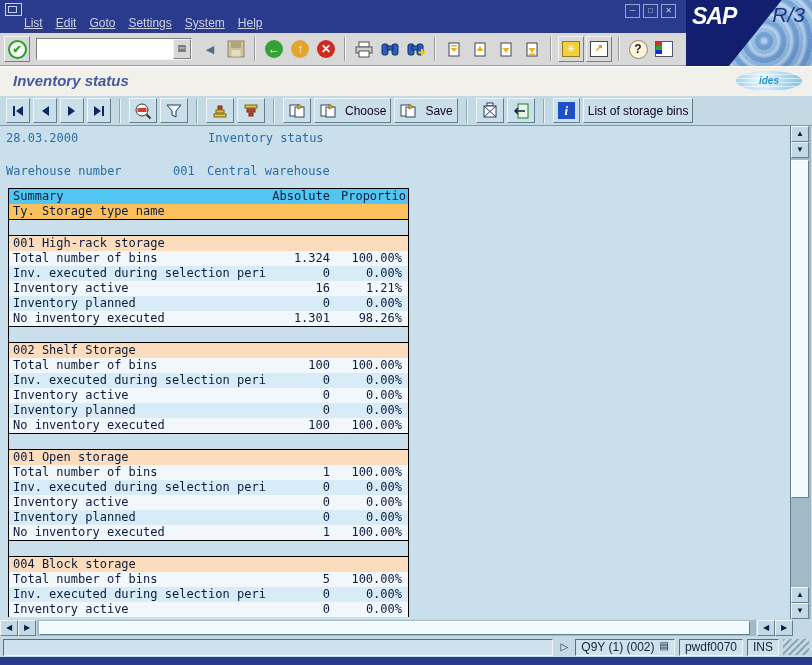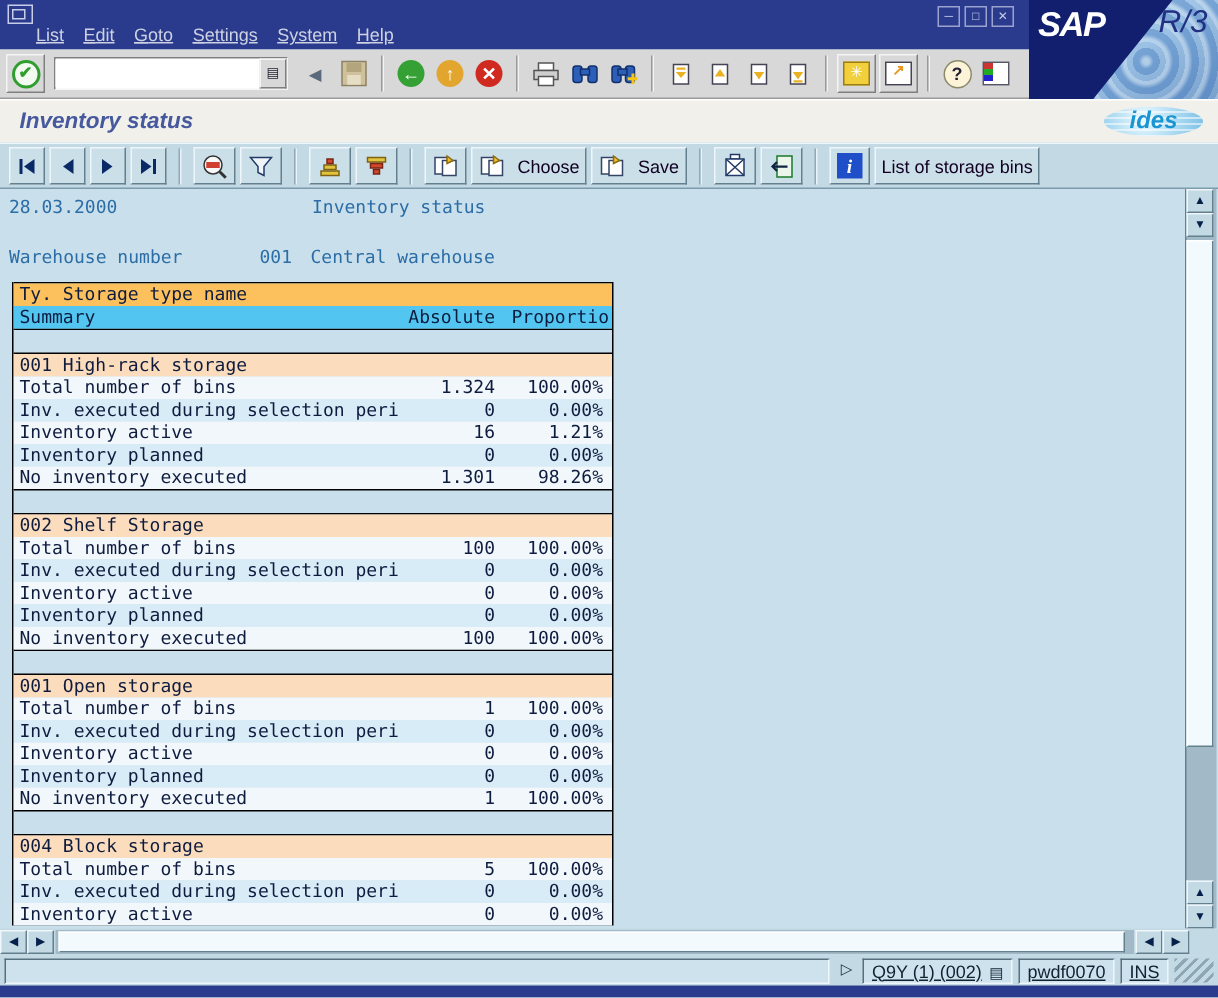--- a/index.html
+++ b/index.html
@@ -49,21 +49,21 @@
   .layout-ico i:nth-child(2){grid-row:2;background:#2a2;}
   .layout-ico i:nth-child(3){grid-row:3;background:#22c;}
   .sess-ico{width:16px;height:14px;background:#f2cf3c;border:1px solid #9a7d14;color:#fff;font-size:10px;line-height:13px;text-align:center;}
   .short-ico{width:16px;height:14px;background:#fff;border:1px solid #445;color:#e8961e;font-weight:bold;font-size:10px;line-height:12px;text-align:center;}
   
   .titlerow{position:absolute;left:0;top:66px;width:812px;height:29px;background:#f1f0ea;border-top:1px solid #ffffff;box-sizing:border-box;}
   .screen-title{position:absolute;left:13px;top:5px;font-size:15px;font-weight:bold;font-style:italic;color:#46589e;}
   .ides{position:absolute;right:10px;top:4px;width:66px;height:20px;border-radius:50%;
     background:repeating-linear-gradient(0deg,rgba(255,255,255,.55) 0 1px,transparent 1px 4px),
       radial-gradient(circle at 40% 40%,#eefaff 0%,#a9d9f1 55%,#7cc0e6 100%);
-    color:#1b95d2;font-weight:bold;font-style:italic;font-size:16px;text-align:center;line-height:19px;}
+    color:#1b95d2;font-weight:bold;font-style:italic;font-size:10px;text-align:center;line-height:19px;}
   
   .appbar{position:absolute;left:0;top:95px;width:812px;height:31px;background:#c3d9e4;
     border-top:1px solid #ecf5fa;border-bottom:1px solid #7d9cab;box-sizing:border-box;
     display:flex;align-items:center;padding-left:6px;gap:3px;}
   .app-btn{height:23px;display:inline-flex;align-items:center;justify-content:center;gap:8px;padding:0 4px;
     background:#cbdfe9;border:1px solid;border-color:#eef6fb #64808e #64808e #eef6fb;font-size:12px;color:#102;}
   .app-sep{width:0;height:24px;border-left:1px solid #8fa9b6;border-right:1px solid #e9f3f9;margin:0 5px;}
   
   .content{position:absolute;left:0;top:126px;width:789px;height:493px;background:#c9dfeb;overflow:hidden;
     font-family:"DejaVu Sans Mono",monospace;font-size:12px;color:#2b6da6;}
@@ -90,21 +90,21 @@
     border:1px solid;border-color:#ffffff #64808e #64808e #ffffff;box-sizing:border-box;}
   .hscroll{position:absolute;left:0;top:619px;width:793px;height:18px;background:#c3d9e4;display:flex;align-items:center;}
   .htrack{flex:1;height:16px;background:#a2bac8;position:relative;margin:0 1px;}
   .hthumb{position:absolute;left:2px;top:1px;height:14px;width:calc(100% - 8px);background:#f2fafd;
     border:1px solid;border-color:#ffffff #64808e #64808e #ffffff;box-sizing:border-box;}
   .corner{position:absolute;left:793px;top:619px;width:19px;height:18px;background:#c3d9e4;}
   
   .statusbar{position:absolute;left:0;top:637px;width:812px;height:20px;background:#c3d9e4;
     display:flex;align-items:center;padding:0 3px;box-sizing:border-box;gap:4px;font-size:12px;color:#123;}
   .sunken{height:17px;background:#cde2ec;border:1px solid;border-color:#57707d #eef6fa #eef6fa #57707d;
-    box-sizing:border-box;display:flex;align-items:flex-end;padding:0 5px;text-decoration:underline;}
+    box-sizing:border-box;display:flex;align-items:flex-start;padding:0 5px;}
   .msgfield{flex:1;}
   .expand-btn{width:14px;height:16px;background:#c3d9e4;border:none;color:#234;font-size:10px;line-height:15px;text-align:center;padding:0;}
   .grip{width:26px;height:16px;background:repeating-linear-gradient(315deg,transparent 0 3px,#8fa6b4 3px 5px);}
   .bottomstrip{position:absolute;left:0;top:657px;width:812px;height:8px;background:#2a3a8c;}
   svg{display:block;}
 </style>
 </head>
 <body>
 
 <div class="titlebar">
@@ -336,27 +336,27 @@
 
 <div class="content">
   <span class="cline" style="left:6px;top:5px;">28.03.2000</span>
   <span class="cline" style="left:208px;top:5px;">Inventory status</span>
   <span class="cline" style="left:6px;top:38px;">Warehouse number</span>
   <span class="cline" style="left:173px;top:38px;">001</span>
   <span class="cline" style="left:207px;top:38px;">Central warehouse</span>
 
   <div class="rtable">
     <div class="tgroup">
-      <div class="trow trow-type">
-        <span class="c-label">Ty. Storage type name</span>
-      </div>
       <div class="trow trow-sum">
         <span class="c-label">Summary</span>
         <span class="c-abs">Absolute</span>
         <span class="c-prop c-prop-h">Proportio</span>
+      </div>
+      <div class="trow trow-type">
+        <span class="c-label">Ty. Storage type name</span>
       </div>
     </div>
     <div>
         <div class="tgroup">
           <div class="trow thead-section">001 High-rack storage</div>
           <div class="trow"><span class="c-label">Total number of bins</span><span class="c-abs">1.324</span><span class="c-prop">100.00%</span></div>
           <div class="trow alt"><span class="c-label">Inv. executed during selection peri</span><span class="c-abs">0</span><span class="c-prop">0.00%</span></div>
           <div class="trow"><span class="c-label">Inventory active</span><span class="c-abs">16</span><span class="c-prop">1.21%</span></div>
           <div class="trow alt"><span class="c-label">Inventory planned</span><span class="c-abs">0</span><span class="c-prop">0.00%</span></div>
           <div class="trow"><span class="c-label">No inventory executed</span><span class="c-abs">1.301</span><span class="c-prop">98.26%</span></div>

